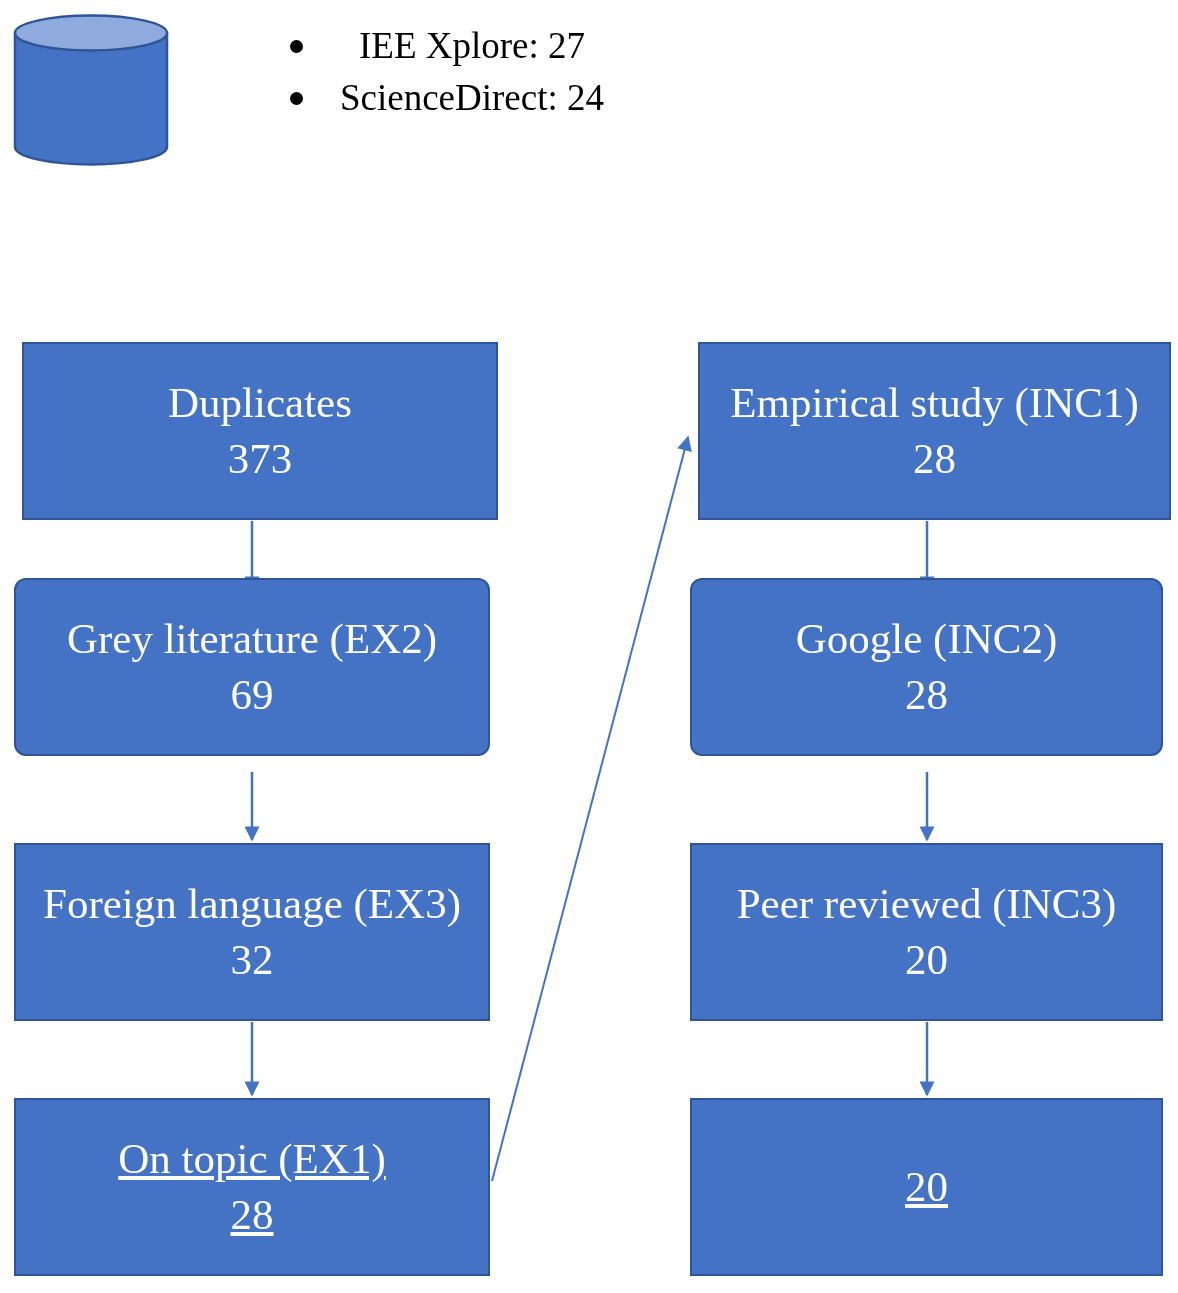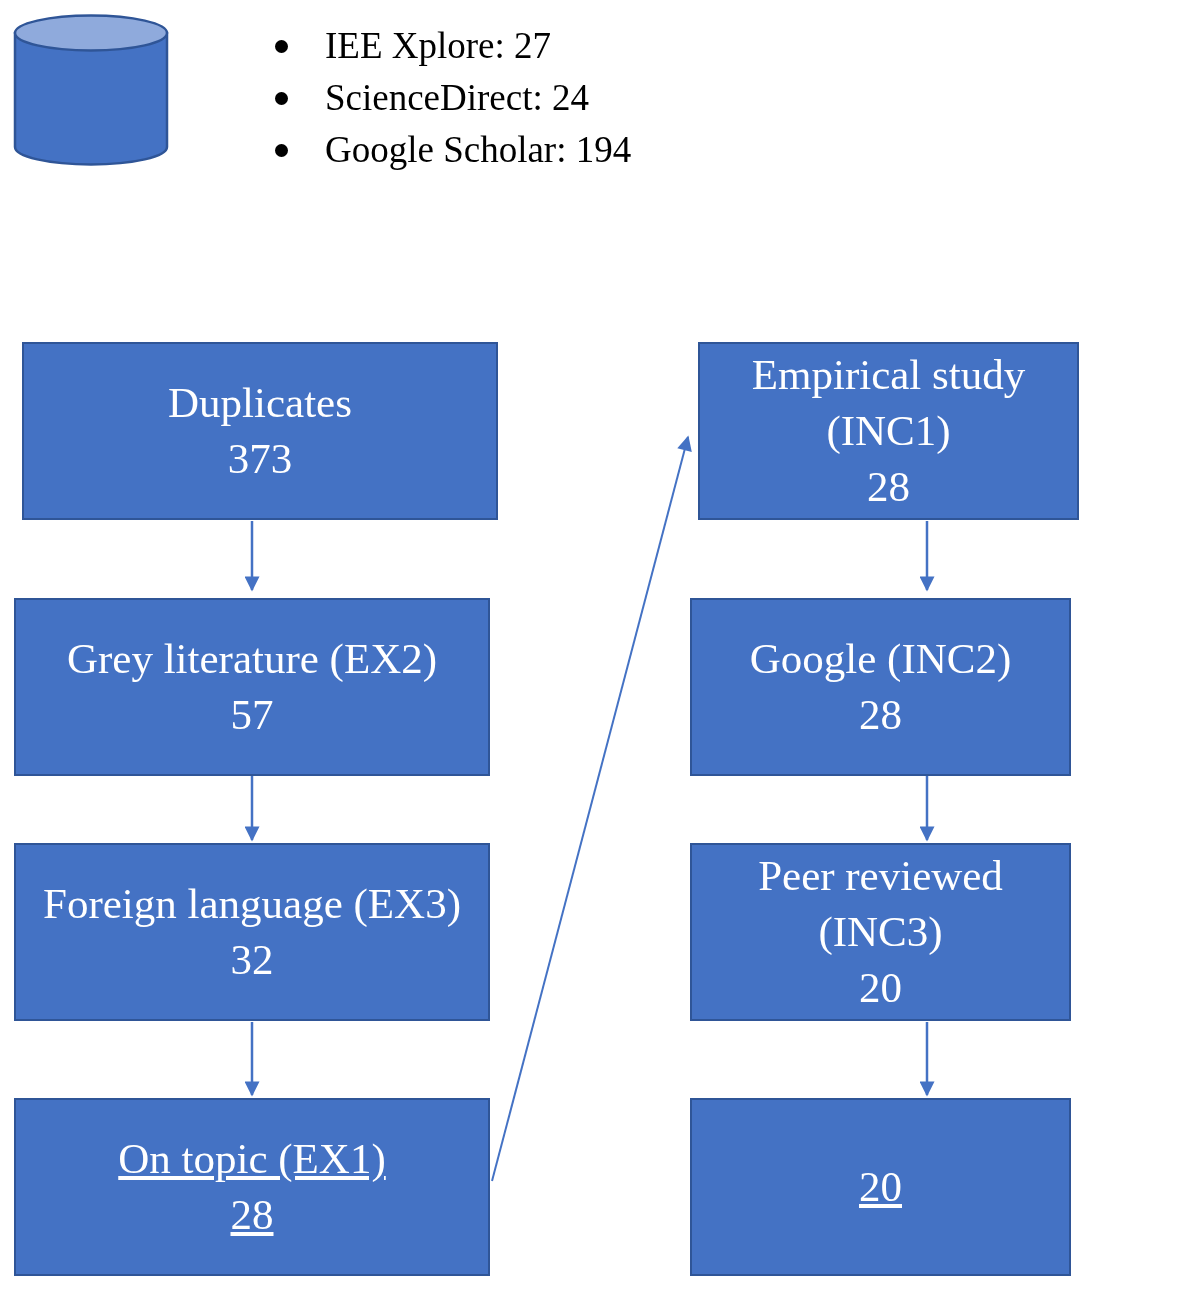--- a/index.html
+++ b/index.html
@@ -27,26 +27,27 @@
     position: absolute;
     left: 0; top: 0;
     width: 190px; height: 180px;
   }
   .cyl-body { fill: var(--cylinder-body); stroke: var(--box-border); stroke-width: 2.5; }
   .cyl-top  { fill: var(--cylinder-top);  stroke: var(--box-border); stroke-width: 2.5; }
 
   
   #sources {
     position: absolute;
-    left: 268px; top: 20px;
+    left: 283px; top: 20px;
     margin: 0; padding: 0;
     list-style: none;
     color: var(--list-text);
     font-size: 37px;
     line-height: 52px;
+    text-align: center;
   }
   #sources li { position: relative; padding-left: 57px; }
   #sources li::before {
     content: "";
     position: absolute;
     left: 7px; top: 20px;
     width: 13px; height: 13px;
     border-radius: 50%;
     background: var(--list-text);
   }
@@ -61,23 +62,23 @@
     display: flex;
     flex-direction: column;
     align-items: center;
     justify-content: center;
     text-align: center;
     color: var(--box-text);
     font-size: 43px;
     line-height: 56px;
   }
   .col-left  { left: 14px;  width: 476px; }
-  .col-right { left: 690px; width: 381px; }
+  .col-right { left: 690px; width: 473px; }
   .row-1 { top: 342px; margin-left: 8px; }
-  .row-2 { top: 598px; }
+  .row-2 { top: 578px; border-radius: 12px; }
   .row-3 { top: 843px; text-align: center; }
   .row-4 { top: 1098px; text-decoration: underline; }
 
   
   #connectors {
     position: absolute;
     left: 0; top: 0;
     width: 1178px; height: 1293px;
     pointer-events: none;
   }
@@ -92,21 +93,20 @@
 <div id="canvas">
 
   <svg id="cylinder" viewBox="0 0 190 180" xmlns="http://www.w3.org/2000/svg">
     <path class="cyl-body" d="M15,33 L15,147 A76,17.5 0 0 0 167,147 L167,33 Z"></path>
     <ellipse class="cyl-top" cx="91" cy="33" rx="76" ry="17.5"></ellipse>
   </svg>
 
   <ul id="sources">
     <li>IEE Xplore: 27</li>
     <li>ScienceDirect: 24</li>
-    <li>Google Scholar: 194</li>
   </ul>
 
   <svg id="connectors" viewBox="0 0 1178 1293" xmlns="http://www.w3.org/2000/svg">
     <defs>
       <marker id="ah" viewBox="0 0 10 10" markerWidth="17" markerHeight="15" markerUnits="userSpaceOnUse" refX="9" refY="5" orient="auto">
         <path class="arrow-head" d="M0,0 L10,5 L0,10 Z"></path>
       </marker>
     </defs>
     <line class="arrow-line v-line" x1="252" y1="521" x2="252" y2="590" marker-end="url(#ah)"></line>
     <line class="arrow-line v-line" x1="252" y1="772" x2="252" y2="840" marker-end="url(#ah)"></line>
@@ -116,21 +116,21 @@
     <line class="arrow-line v-line" x1="927" y1="772" x2="927" y2="840" marker-end="url(#ah)"></line>
     <line class="arrow-line v-line" x1="927" y1="1022" x2="927" y2="1095" marker-end="url(#ah)"></line>
   </svg>
 
   <div class="flow-box col-left row-1">
     <span>Duplicates</span>
     <span>373</span>
   </div>
   <div class="flow-box col-left row-2">
     <span>Grey literature (EX2)</span>
-    <span>57</span>
+    <span>69</span>
   </div>
   <div class="flow-box col-left row-3">
     <span>Foreign language (EX3)</span>
     <span>32</span>
   </div>
   <div class="flow-box col-left row-4">
     <span>On topic (EX1)</span>
     <span>28</span>
   </div>
 

